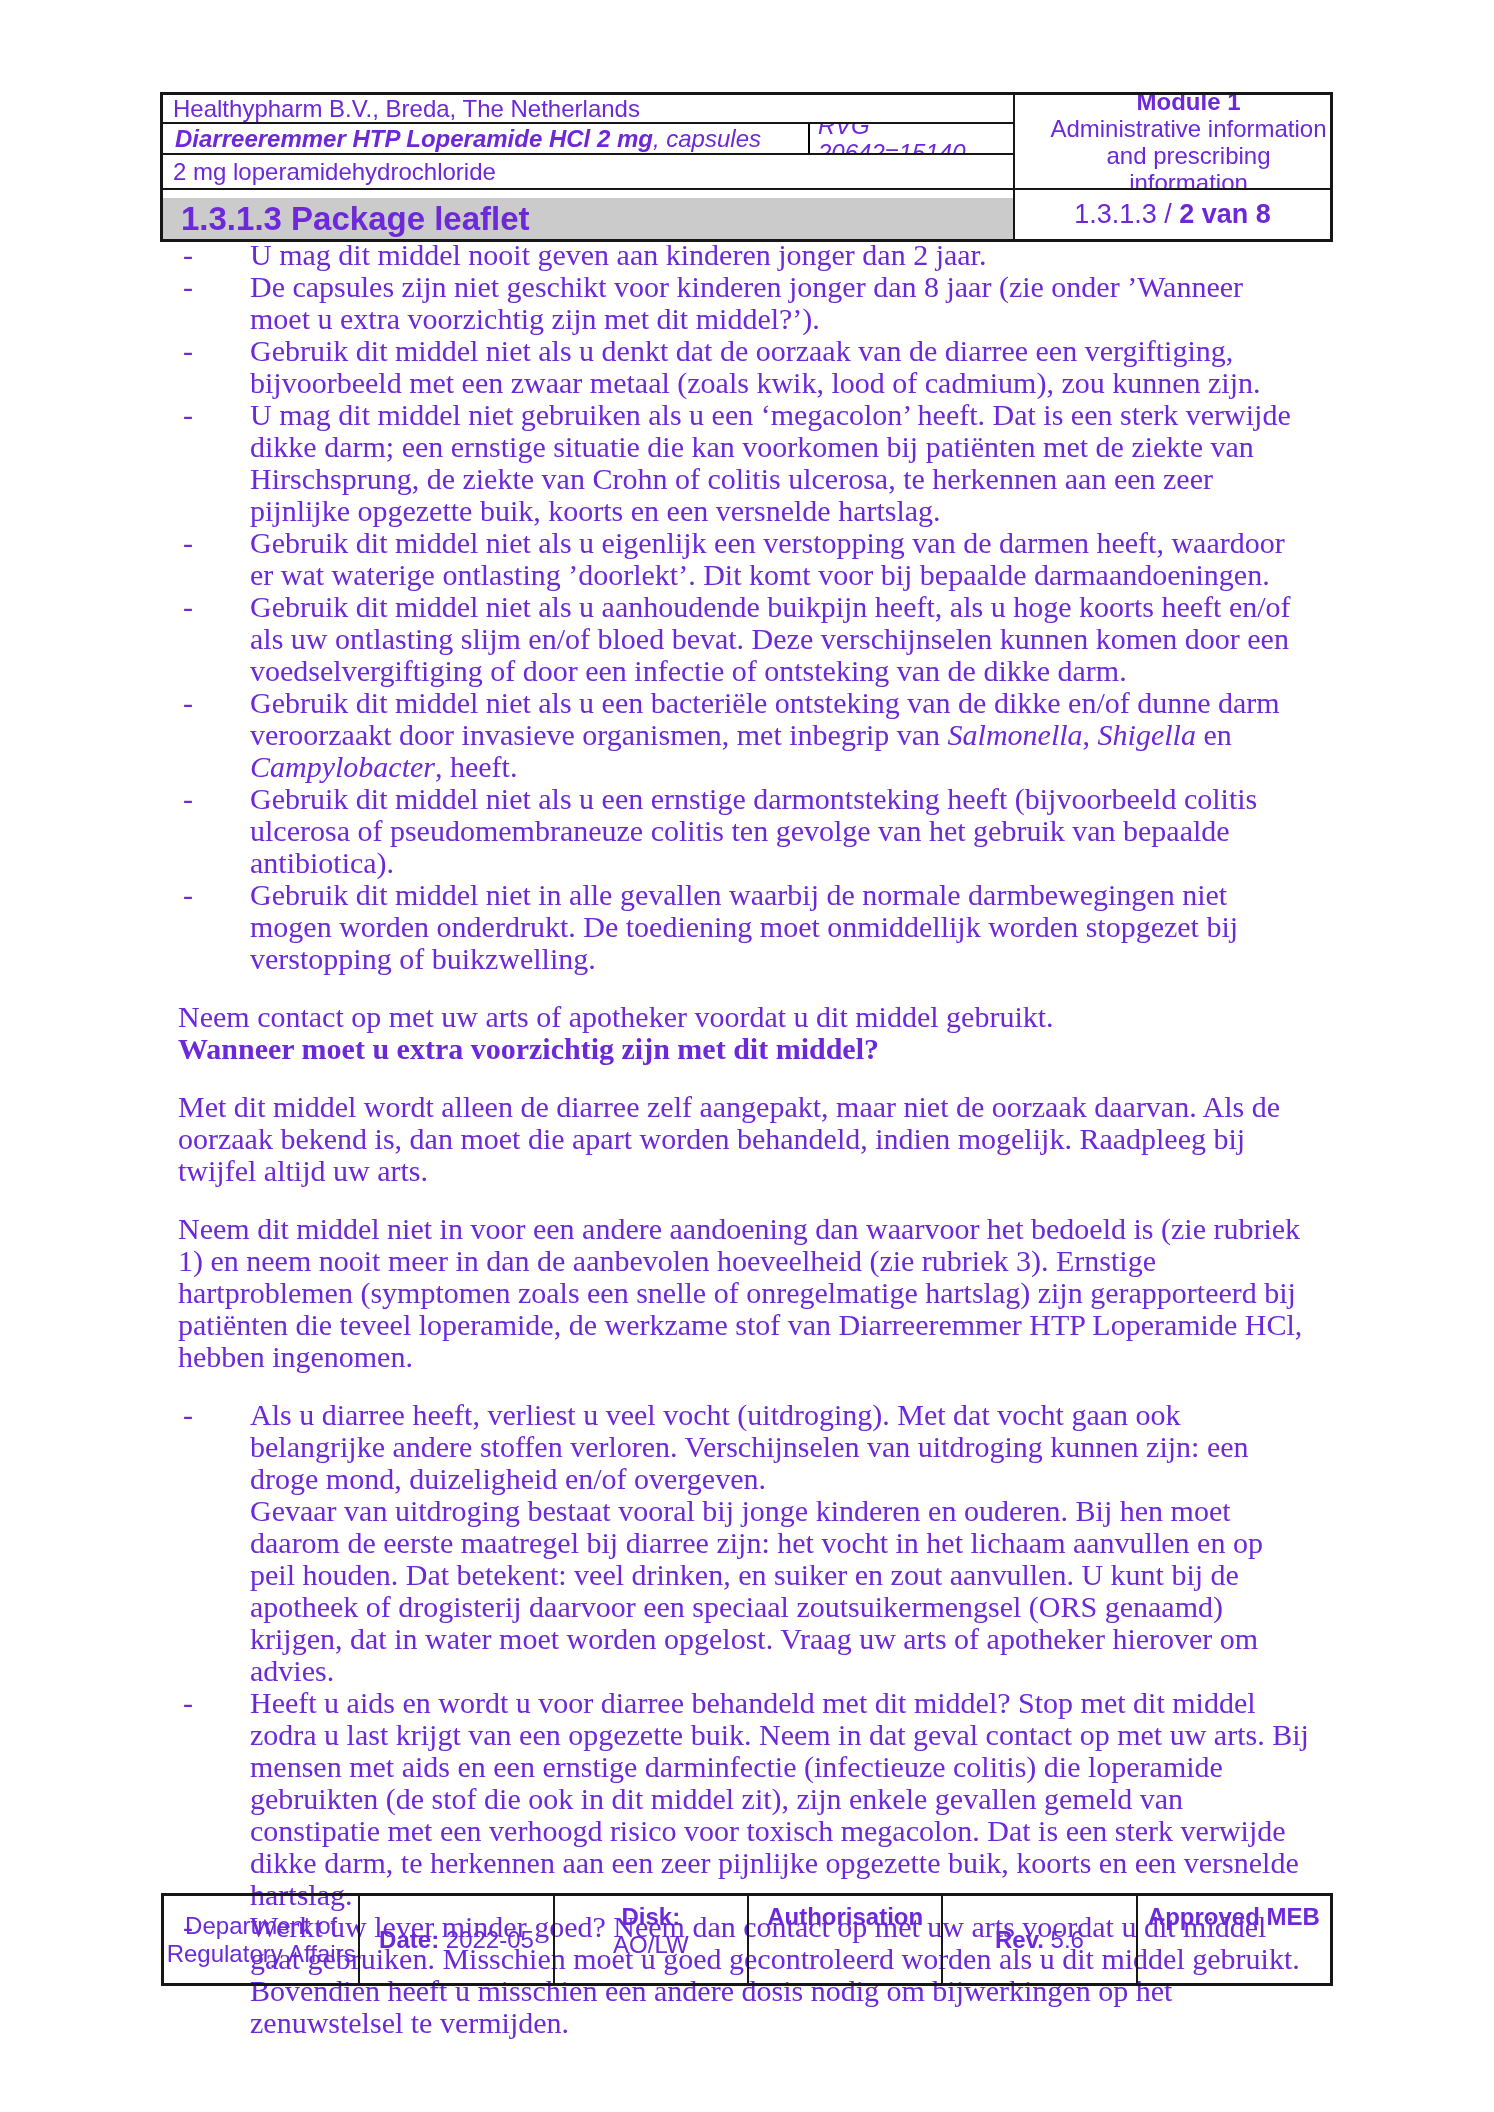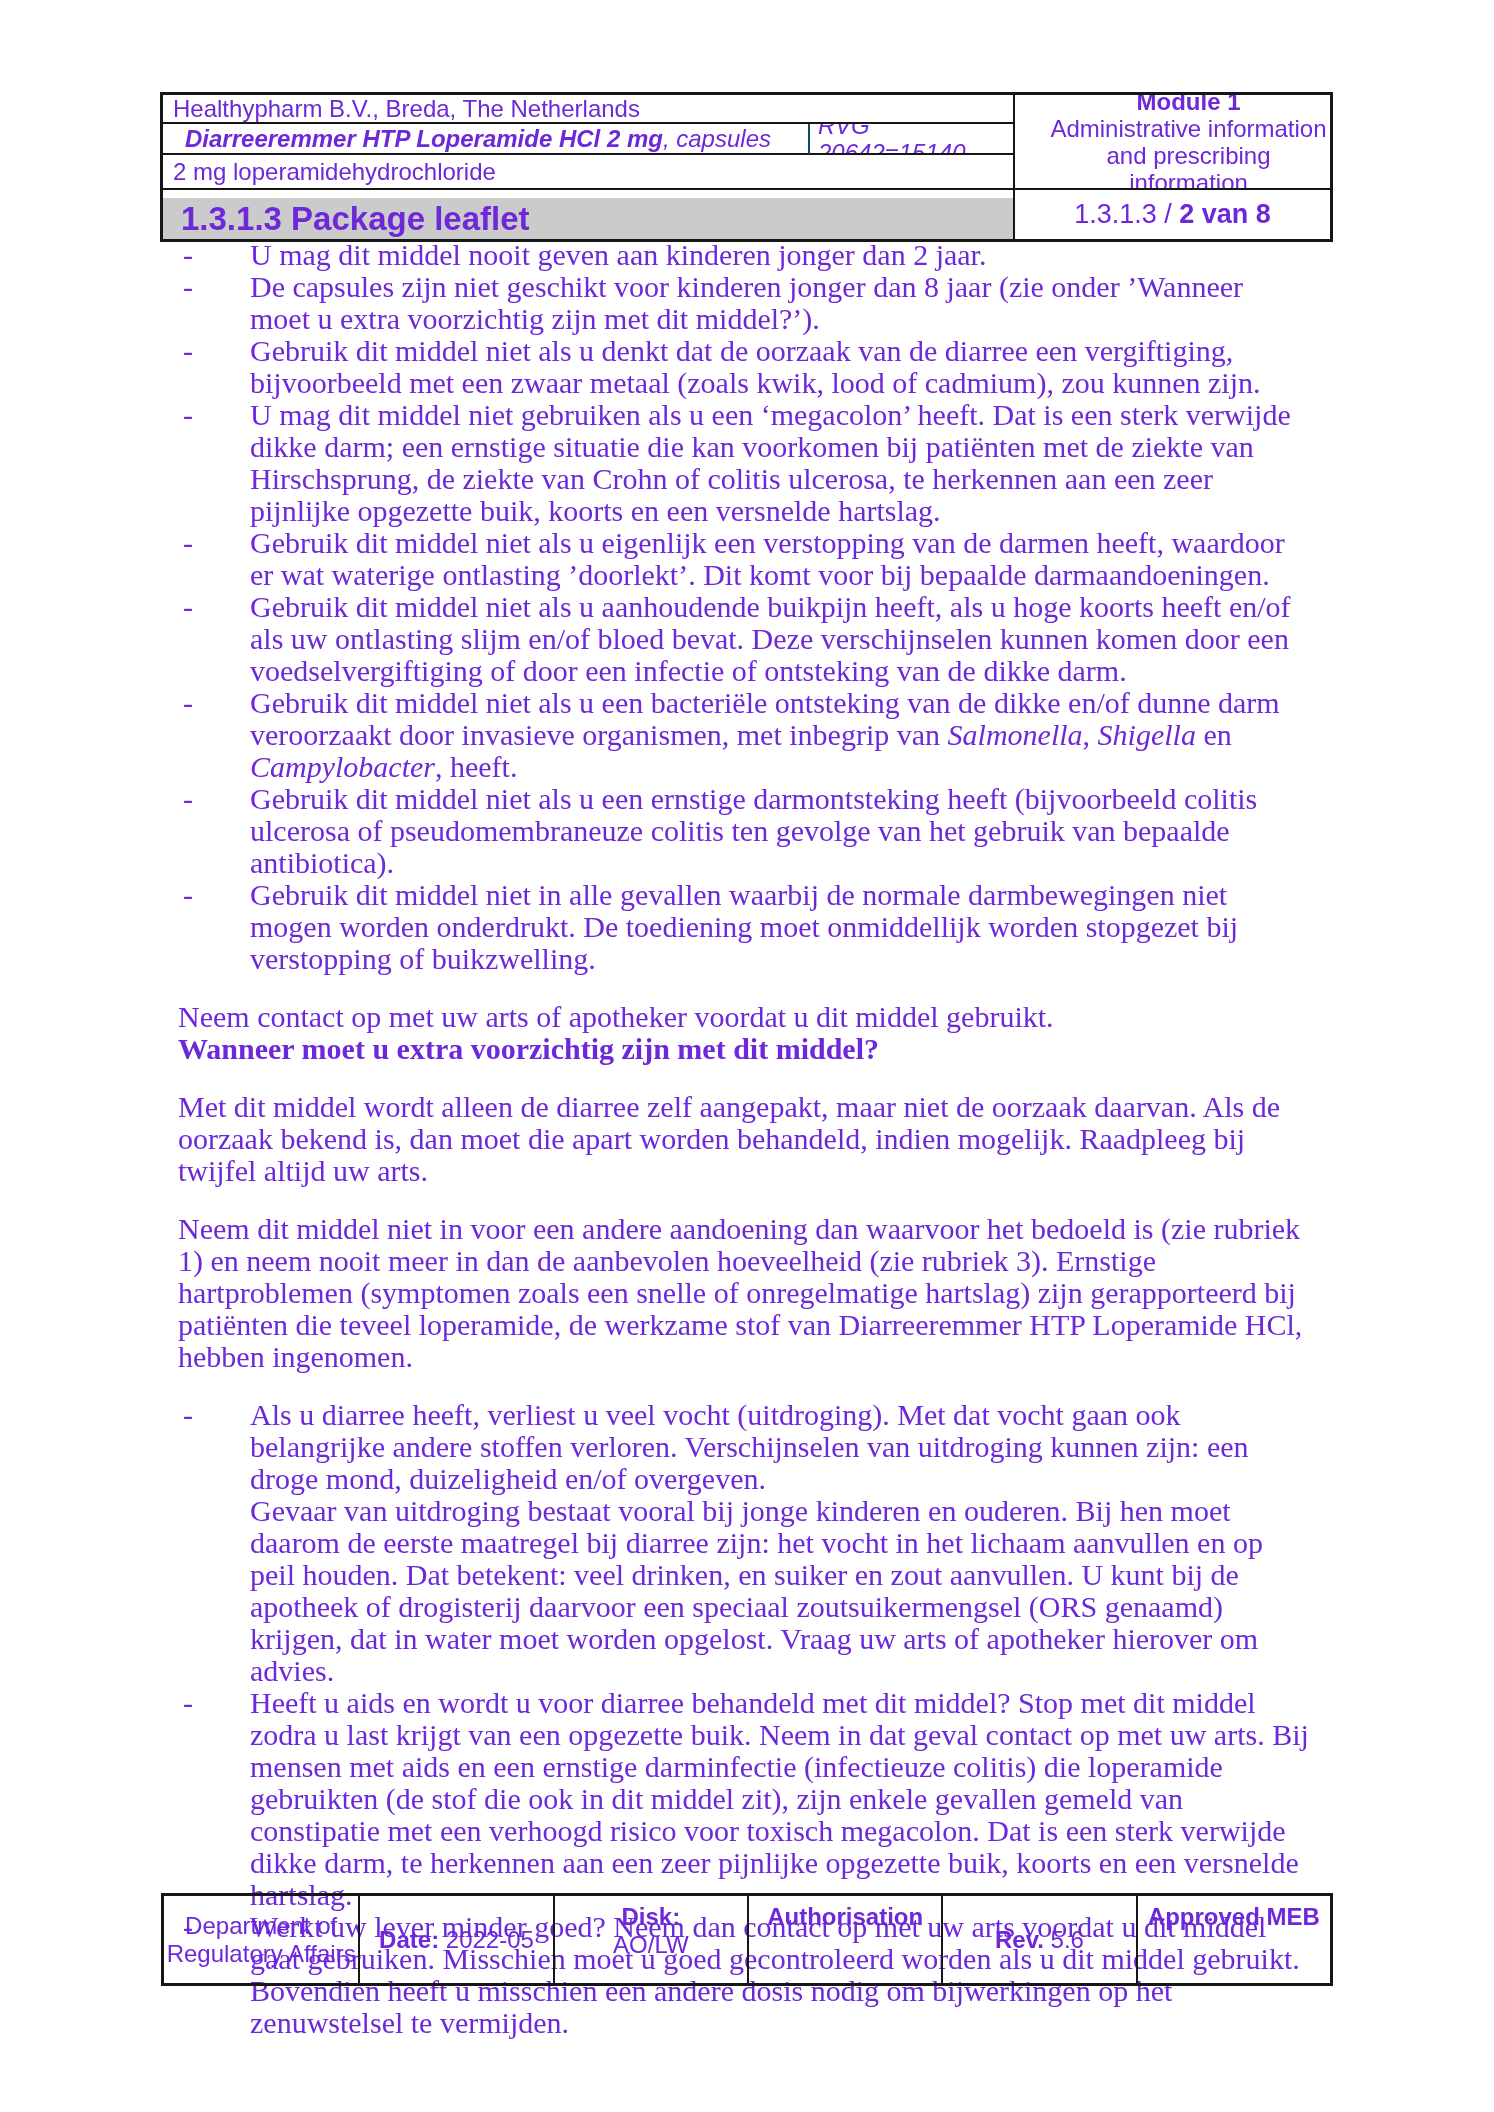--- a/index.html
+++ b/index.html
@@ -15,21 +15,21 @@
     position:absolute;left:160px;top:92px;width:1173px;
     box-sizing:border-box;border:3px solid #161616;
     display:grid;
     grid-template-columns:647px 203px 1fr;
     grid-template-rows:29px 31px 35px 49px;
     font-family:"Liberation Sans",sans-serif;
     font-size:24px;line-height:27px;
   }
   .hdr>div{box-sizing:border-box;display:flex;align-items:center;overflow:hidden;}
   .cell-company{grid-column:1/3;grid-row:1;border-bottom:2px solid #161616;padding-left:10px;}
-  .cell-product{grid-column:1;grid-row:2;border-bottom:2px solid #161616;border-right:2px solid #0c4a6e;padding-left:22px;}
+  .cell-product{grid-column:1;grid-row:2;border-bottom:2px solid #161616;border-right:2px solid #000000;padding-left:12px;}
   .cell-rvg{grid-column:2;grid-row:2;border-bottom:2px solid #161616;padding-left:8px;font-style:italic;}
   .cell-substance{grid-column:1/3;grid-row:3;border-bottom:2px solid #161616;padding-left:10px;}
   .cell-module{grid-column:3;grid-row:1/4;border-left:2px solid #161616;border-bottom:2px solid #161616;
     flex-direction:column;justify-content:center;text-align:center;line-height:27px;padding-left:32px;}
   .cell-section{grid-column:1/3;grid-row:4;padding-left:18px;
     font-weight:bold;font-size:33px;margin-top:8px;}
   .cell-pageref{grid-column:3;grid-row:4;border-left:2px solid #161616;justify-content:center;font-size:27px;}
   .bi{font-weight:bold;font-style:italic;}
   .it{font-style:italic;}
   .b{font-weight:bold;}

